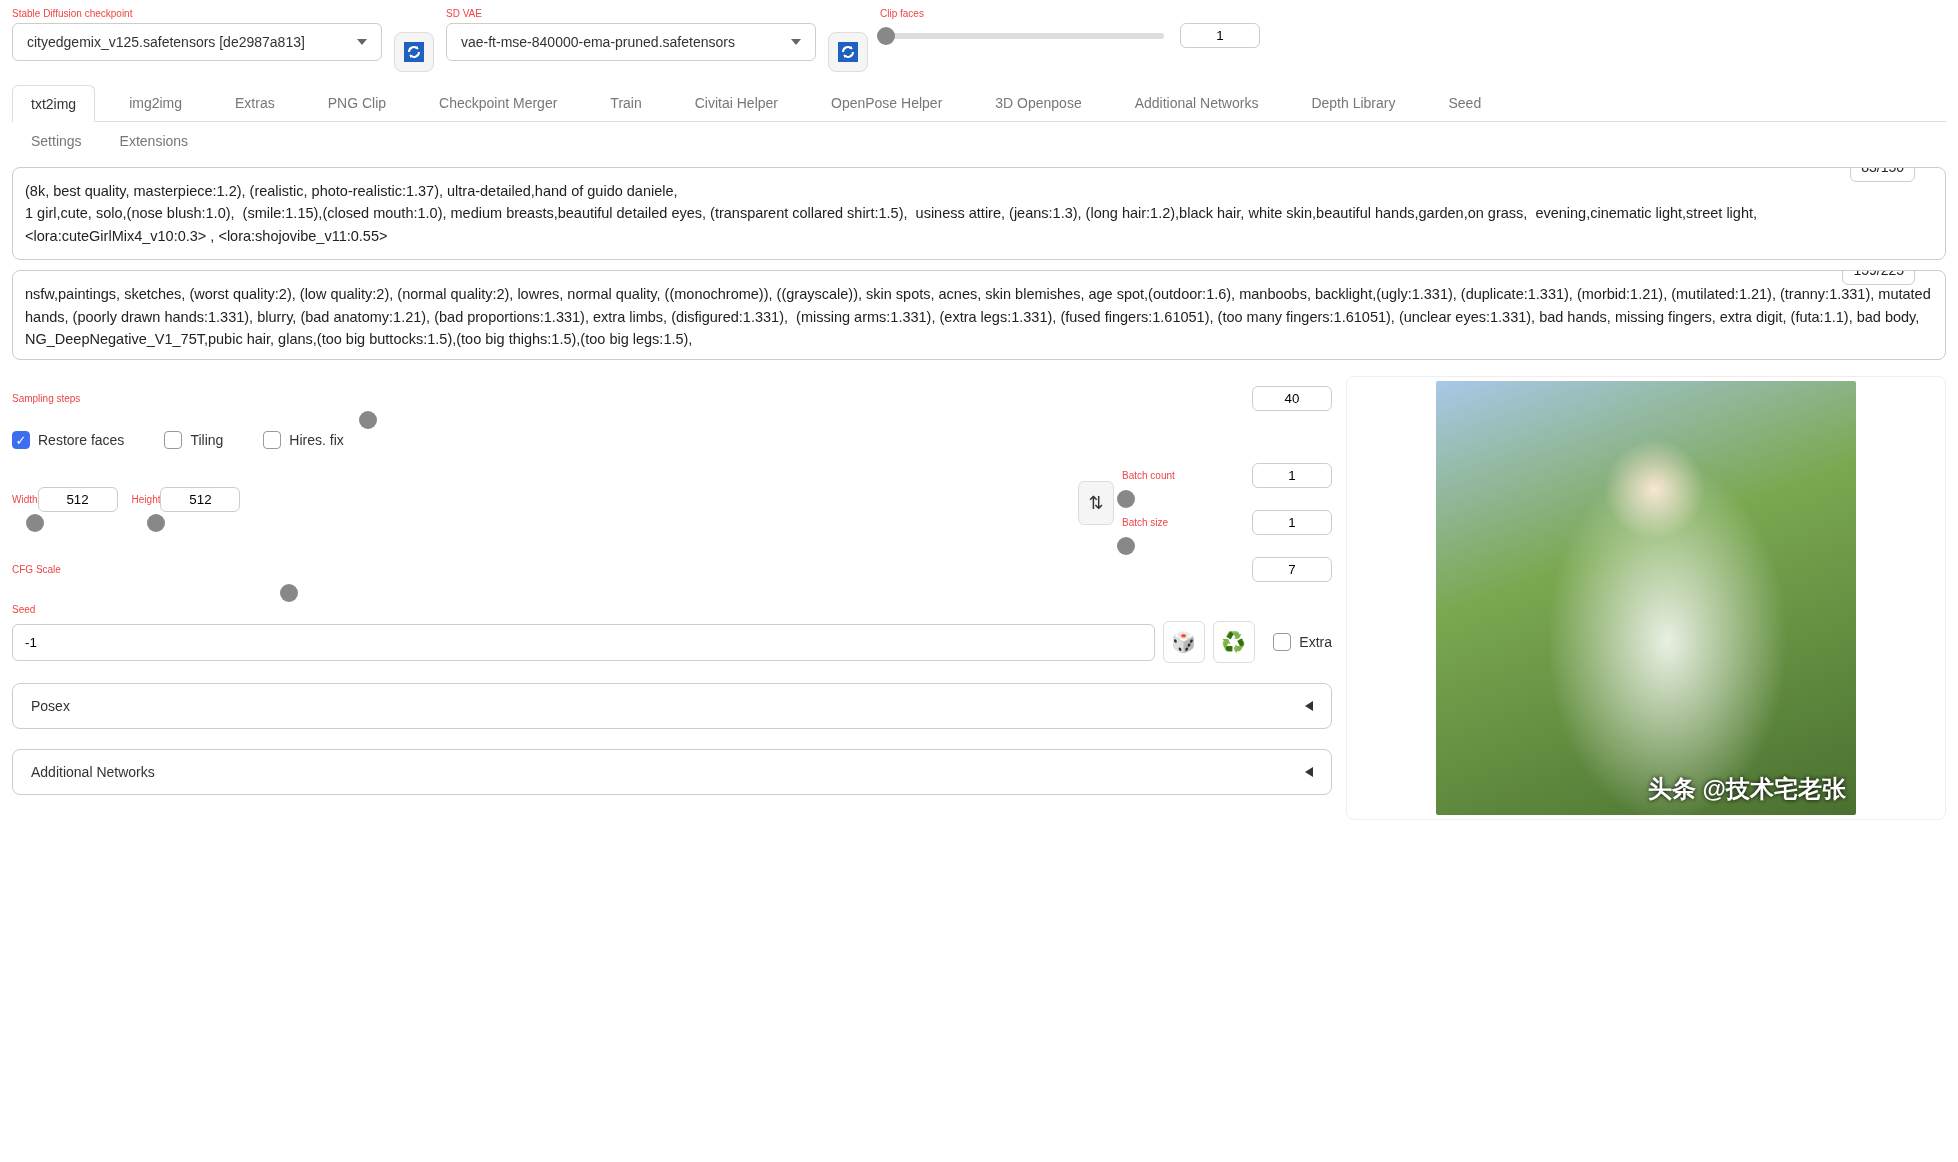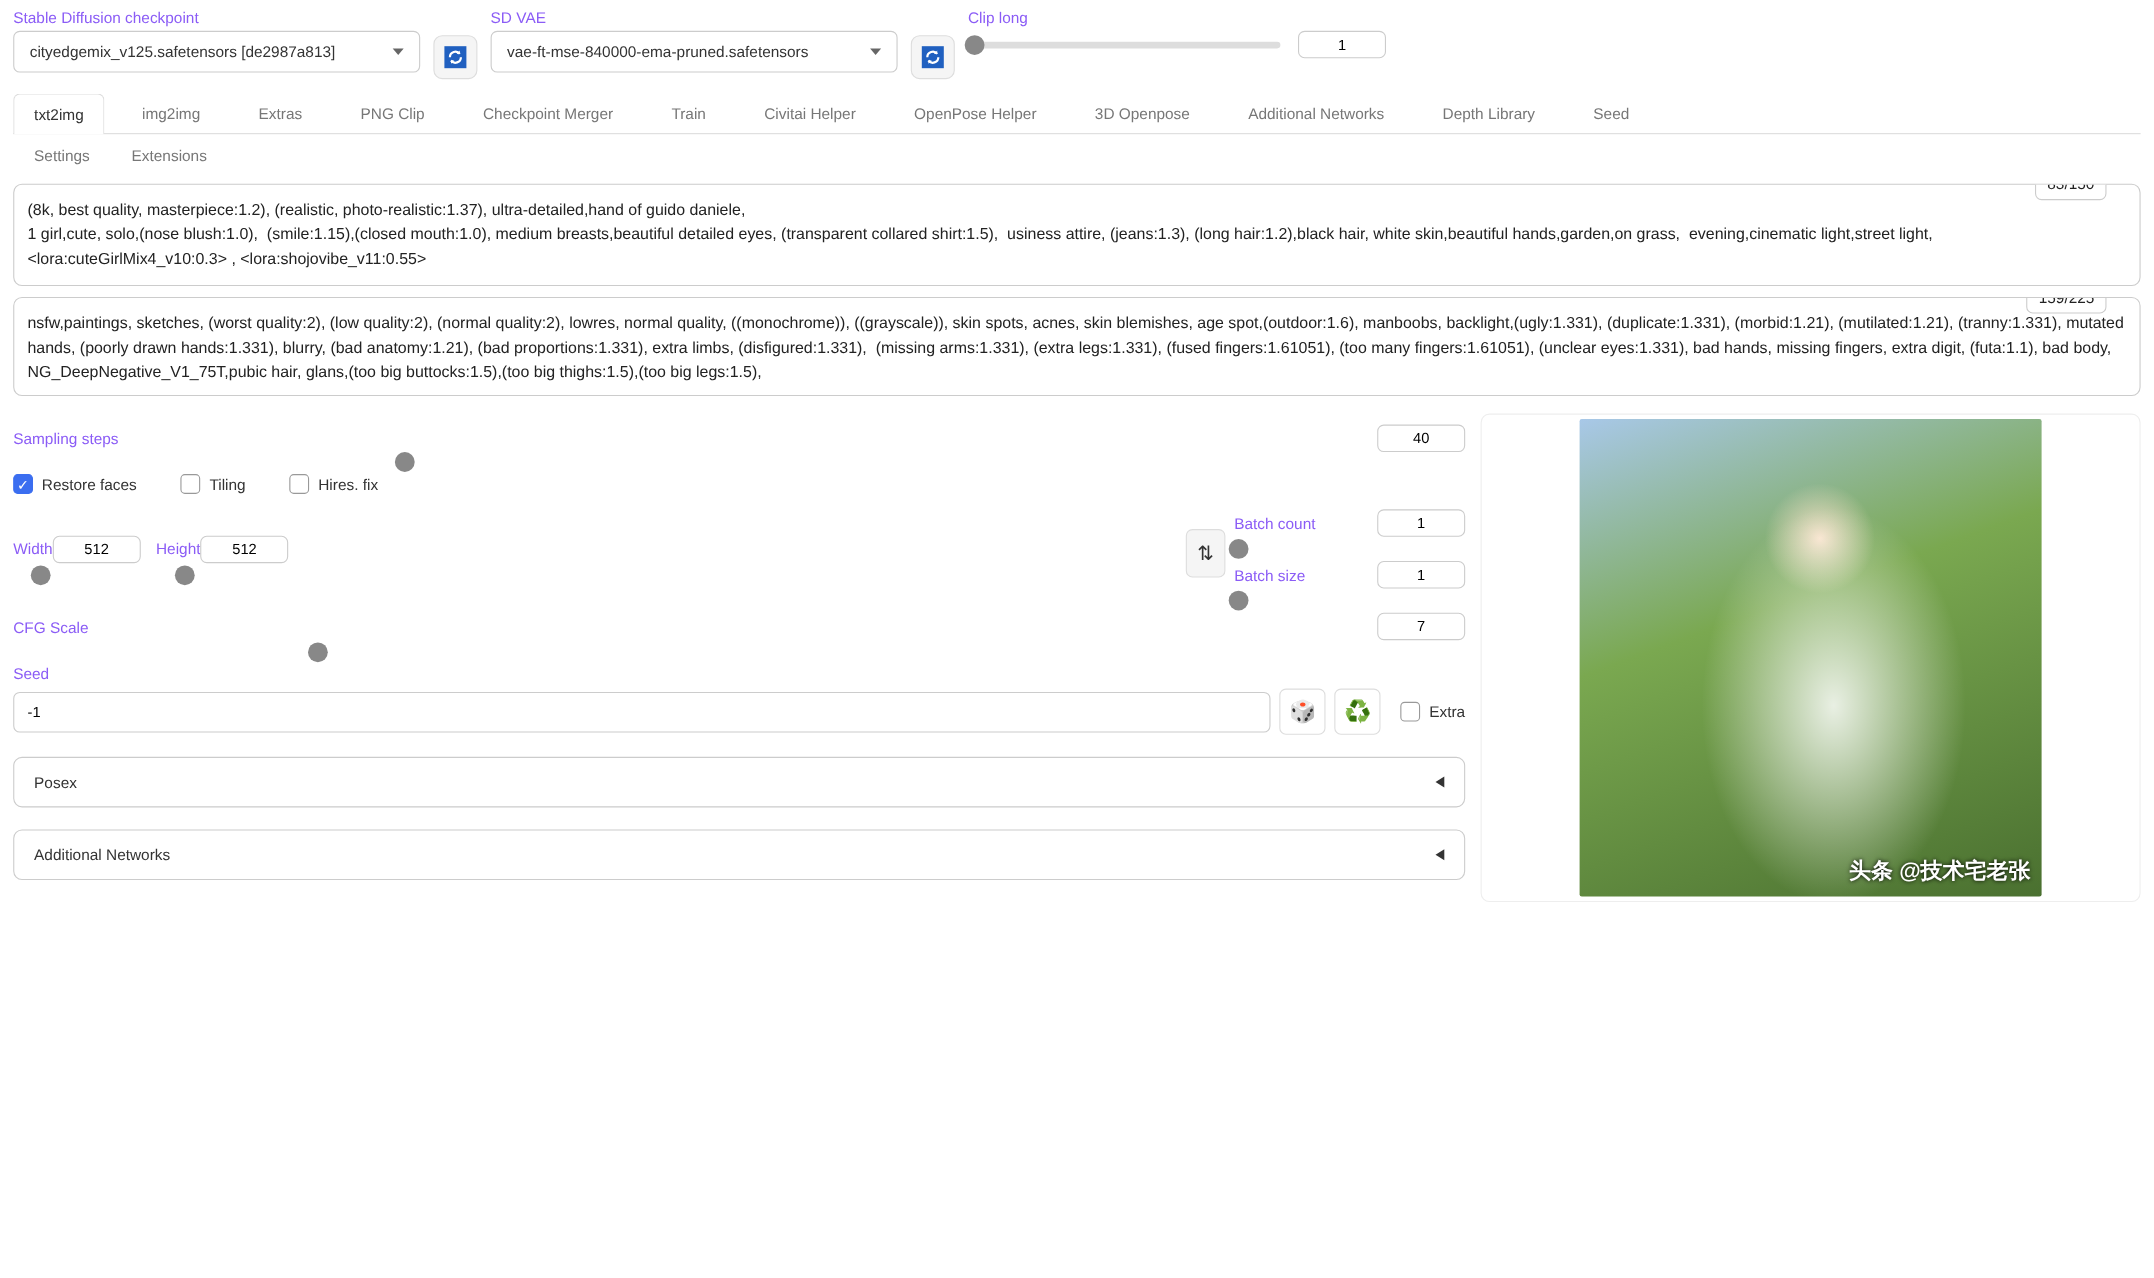--- a/index.html
+++ b/index.html
@@ -1,19 +1,19 @@
 <!DOCTYPE html>
 <html><head>
 <meta charset="utf-8">
 <style>
 *{box-sizing:border-box;margin:0;padding:0}
 body{font-family:-apple-system,BlinkMacSystemFont,"Segoe UI",Arial,sans-serif;font-size:14px;color:#333;background:#fff;padding:8px 12px}
 .top-row{display:flex;gap:12px;align-items:flex-start;margin-bottom:12px}
 .top-group{display:flex;flex-direction:column;gap:4px}
-.label{color:#8b5cf6;font-size:14px}
+.label{color:#ef4444;font-size:10px}
 .dropdown{display:flex;align-items:center;justify-content:space-between;border:1px solid #ccc;border-radius:6px;padding:10px 14px;background:#fff;cursor:pointer;min-width:200px}
 .dropdown .arrow{border-left:5px solid transparent;border-right:5px solid transparent;border-top:6px solid #666}
 .icon-btn{width:40px;height:40px;border:1px solid #ddd;border-radius:8px;display:flex;align-items:center;justify-content:center;cursor:pointer;background:#f5f5f5;margin-top:24px}
 .icon-btn svg{width:24px;height:24px}
 .clipskip-group{display:flex;flex-direction:column;gap:4px;flex:1;max-width:380px}
 .clipskip-inner{display:flex;align-items:center;gap:16px}
 .slider-track{position:relative;height:6px;background:#ddd;border-radius:3px;flex:1}
 .slider-fill{position:absolute;height:100%;background:#888;border-radius:3px;left:0}
 .slider-thumb{position:absolute;width:18px;height:18px;background:#888;border-radius:50%;top:-6px;transform:translateX(-50%)}
 .num-input{border:1px solid #ccc;border-radius:6px;padding:4px 10px;text-align:center;width:80px}
@@ -48,21 +48,21 @@
 .seed-row{display:flex;gap:8px;align-items:center}
 .seed-input{flex:1;border:1px solid #ccc;border-radius:6px;padding:10px 12px}
 .seed-btn{width:42px;height:42px;border:1px solid #ddd;border-radius:6px;display:flex;align-items:center;justify-content:center;cursor:pointer;background:#fff;font-size:20px}
 .accordion{border:1px solid #ccc;border-radius:8px;padding:14px 18px;display:flex;justify-content:space-between;align-items:center;cursor:pointer;margin-top:6px}
 .accordion .tri{border-top:5px solid transparent;border-bottom:5px solid transparent;border-right:8px solid #333}
 .bottom-row{display:flex;gap:14px;margin-top:6px}
 .bottom-left{flex:1}
 .output-panel{width:600px;display:flex;justify-content:center;align-items:flex-start;border:1px solid #eee;border-radius:8px;padding:4px}
 .output-img{width:420px;height:434px;background:linear-gradient(160deg,#a8c8e8 0%,#7aa850 40%,#4a7030 100%);border-radius:2px;position:relative;overflow:hidden}
 .output-img::before{content:"";position:absolute;inset:0;background:radial-gradient(ellipse 200px 300px at 55% 60%,rgba(255,255,255,0.85),transparent 60%),radial-gradient(circle 50px at 52% 25%,rgba(255,230,210,0.95),transparent)}
-.watermark{position:absolute;bottom:10px;right:10px;color:#fff;font-weight:bold;font-size:20px;text-shadow:0 0 4px #000}
+.watermark{position:absolute;bottom:10px;right:10px;color:#fff;font-weight:bold;font-size:24px;text-shadow:0 0 4px #000}
 </style>
 </head>
 <body>
 
 <div class="top-row">
   <div class="top-group" style="width:370px">
     <span class="label">Stable Diffusion checkpoint</span>
     <div class="dropdown">
       <span>cityedgemix_v125.safetensors [de2987a813]</span>
       <span class="arrow"></span>
@@ -83,21 +83,21 @@
     </div>
   </div>
   <div class="icon-btn">
     <svg viewBox="0 0 24 24">
         <rect x="2" y="2" width="20" height="20" fill="#2060c0"></rect>
         <path d="M7 12a5 5 0 0 1 9-3M17 12a5 5 0 0 1-9 3" stroke="#fff" stroke-width="2" fill="none"></path>
         <path d="M16 6v3h-3M8 18v-3h3" fill="#fff"></path>
       </svg>
   </div>
   <div class="clipskip-group">
-    <span class="label">Clip long</span>
+    <span class="label">Clip faces</span>
     <div class="clipskip-inner">
       <div class="slider-track" style="width:270px">
         <div class="slider-fill" style="width:0%"></div>
         <div class="slider-thumb" style="left:2%"></div>
       </div>
       <input class="num-input" value="1" style="">
     </div>
   </div>
 </div>
 

